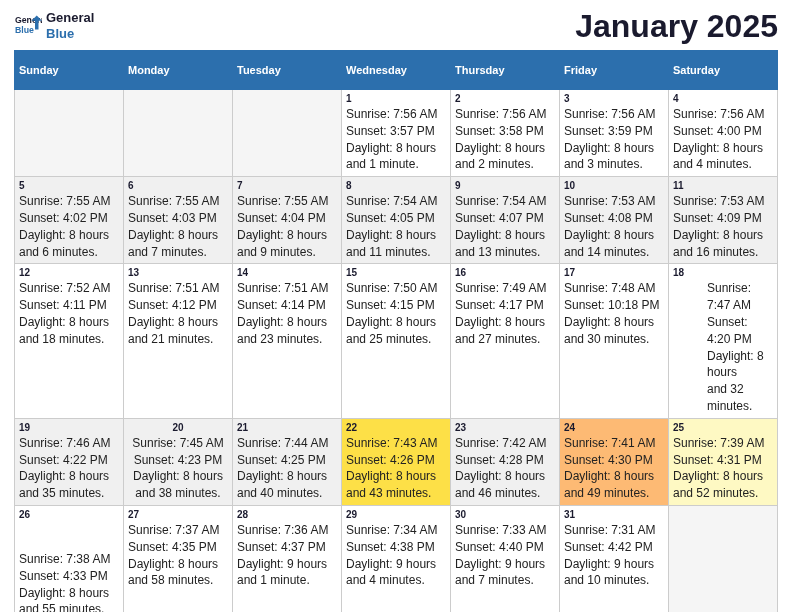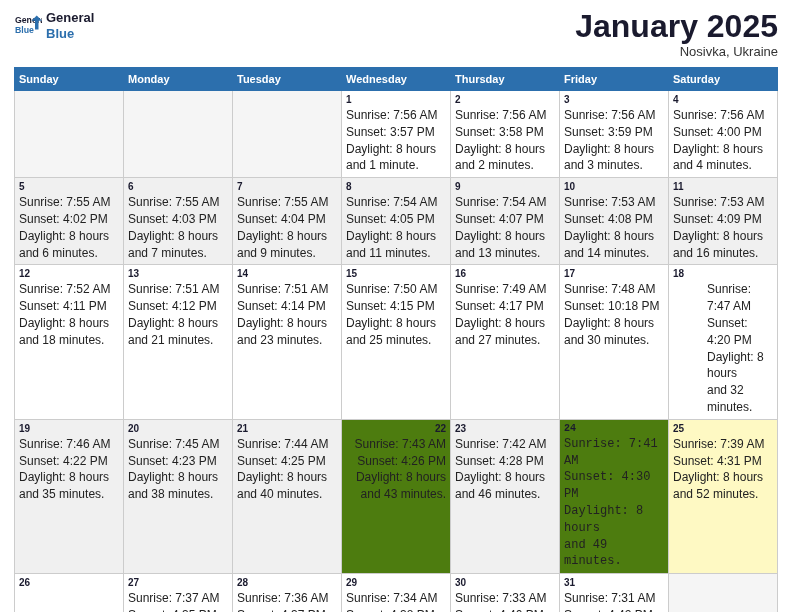--- a/index.html
+++ b/index.html
@@ -51,21 +51,21 @@
       border: 1px solid #ccc;
       border-collapse: collapse;
       width: 100%;
       table-layout: fixed;
     }
     .calendar th {
       background: #2c6fad;
       color: #fff;
       font-size: 11px;
       font-weight: bold;
-      padding: 5px 4px;
+      padding: 13px 4px;
       text-align: left;
       border: 1px solid #2c6fad;
     }
     .calendar td {
       border: 1px solid #ccc;
       vertical-align: top;
       padding: 3px 4px;
       font-size: 8.5px;
       color: #222;
       background: #fff;
@@ -101,21 +101,20 @@
         <text x="1" y="24" font-size="10" font-weight="bold" fill="#2c6fad" font-family="Arial">Blue</text>
         <polygon points="26,4 32,10 28,10 28,20 24,20 24,10 20,10" fill="#2c6fad"></polygon>
       </svg>
       <div style="display:flex;flex-direction:column;line-height:1.2;">
         <span style="font-size:13px;font-weight:bold;color:#1a1a2e;">General</span>
         <span style="font-size:13px;font-weight:bold;color:#2c6fad;">Blue</span>
       </div>
     </div>
     <div class="title-block">
       <div class="month-title">January 2025</div>
-      <div class="location">Nosivka, Ukraine</div>
     </div>
   </div>
 
   <table class="calendar">
     <thead>
       <tr>
       <th>Sunday</th>
           <th>Monday</th>
           <th>Tuesday</th>
           <th>Wednesday</th>
@@ -261,49 +260,49 @@
           </td>
         </tr>
         <tr style="background: rgb(240, 240, 240);">
           <td style="background: rgb(240, 240, 240);">
             <div class="day-num">19</div>
             <div class="day-info" style="white-space: pre-line;">Sunrise: 7:46 AM
 Sunset: 4:22 PM
 Daylight: 8 hours
 and 35 minutes.</div>
           </td>
-          <td style="background: rgb(240, 240, 240);">
+          <td style="background: rgb(240, 240, 240); text-align: center;">
             <div class="day-num">20</div>
             <div class="day-info" style="white-space: pre-line;">Sunrise: 7:45 AM
 Sunset: 4:23 PM
 Daylight: 8 hours
 and 38 minutes.</div>
           </td>
           <td style="background: rgb(240, 240, 240);">
             <div class="day-num">21</div>
             <div class="day-info" style="white-space: pre-line;">Sunrise: 7:44 AM
 Sunset: 4:25 PM
 Daylight: 8 hours
 and 40 minutes.</div>
           </td>
-          <td style="background: #4d7c0f; text-align: right;">
+          <td style="background: #fde047;">
             <div class="day-num">22</div>
             <div class="day-info" style="white-space: pre-line;">Sunrise: 7:43 AM
 Sunset: 4:26 PM
 Daylight: 8 hours
 and 43 minutes.</div>
           </td>
           <td style="background: rgb(240, 240, 240);">
             <div class="day-num">23</div>
             <div class="day-info" style="white-space: pre-line;">Sunrise: 7:42 AM
 Sunset: 4:28 PM
 Daylight: 8 hours
 and 46 minutes.</div>
           </td>
-          <td style="background: #4d7c0f; font-family: Liberation Mono, monospace;">
+          <td style="background: #fdba74;">
             <div class="day-num">24</div>
             <div class="day-info" style="white-space: pre-line;">Sunrise: 7:41 AM
 Sunset: 4:30 PM
 Daylight: 8 hours
 and 49 minutes.</div>
           </td>
           <td style="background: #fef9c3;">
             <div class="day-num">25</div>
             <div class="day-info" style="white-space: pre-line;">Sunrise: 7:39 AM
 Sunset: 4:31 PM

